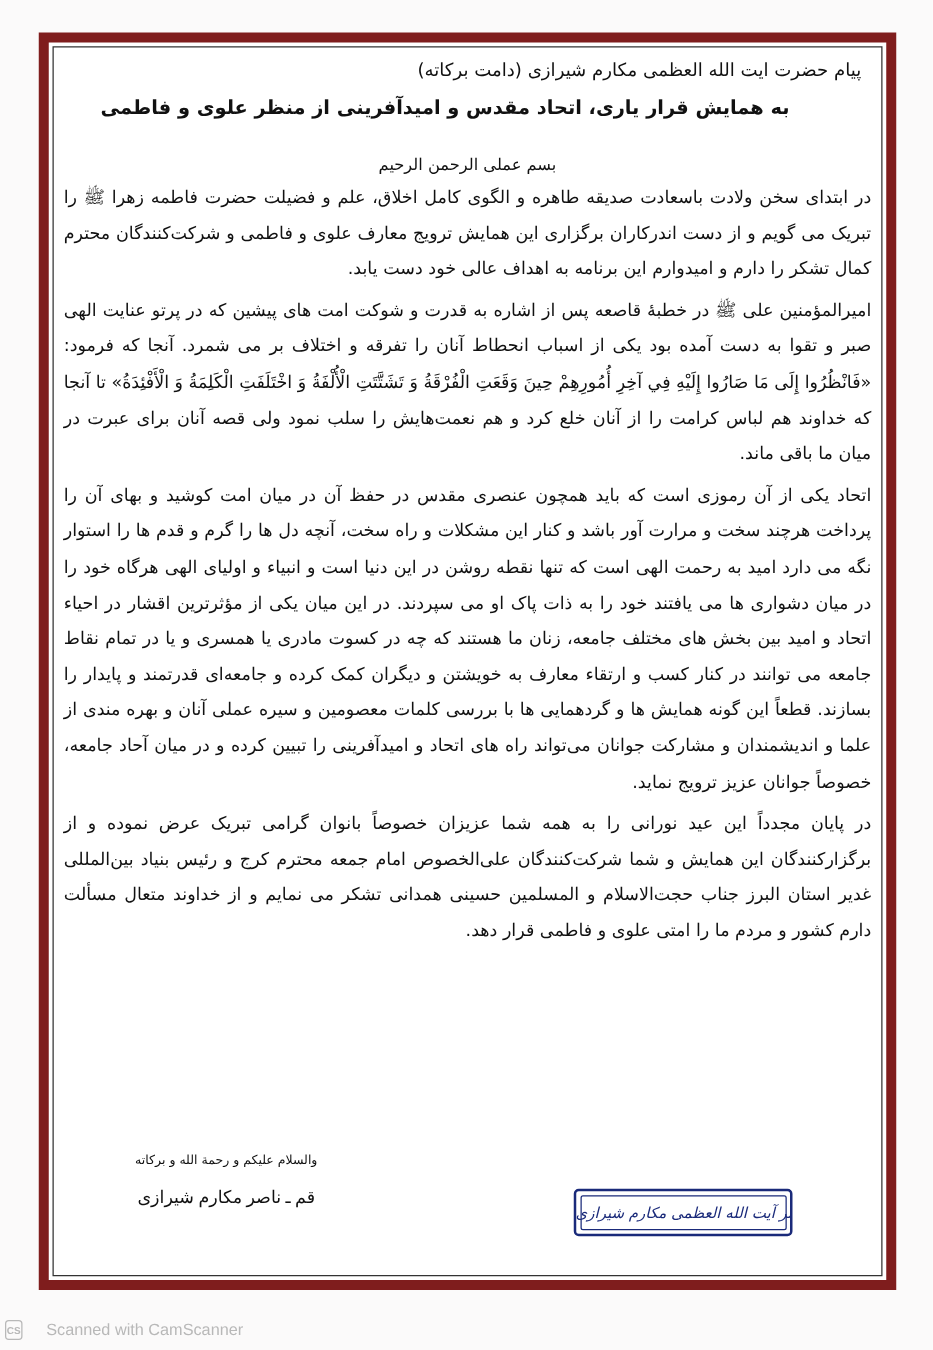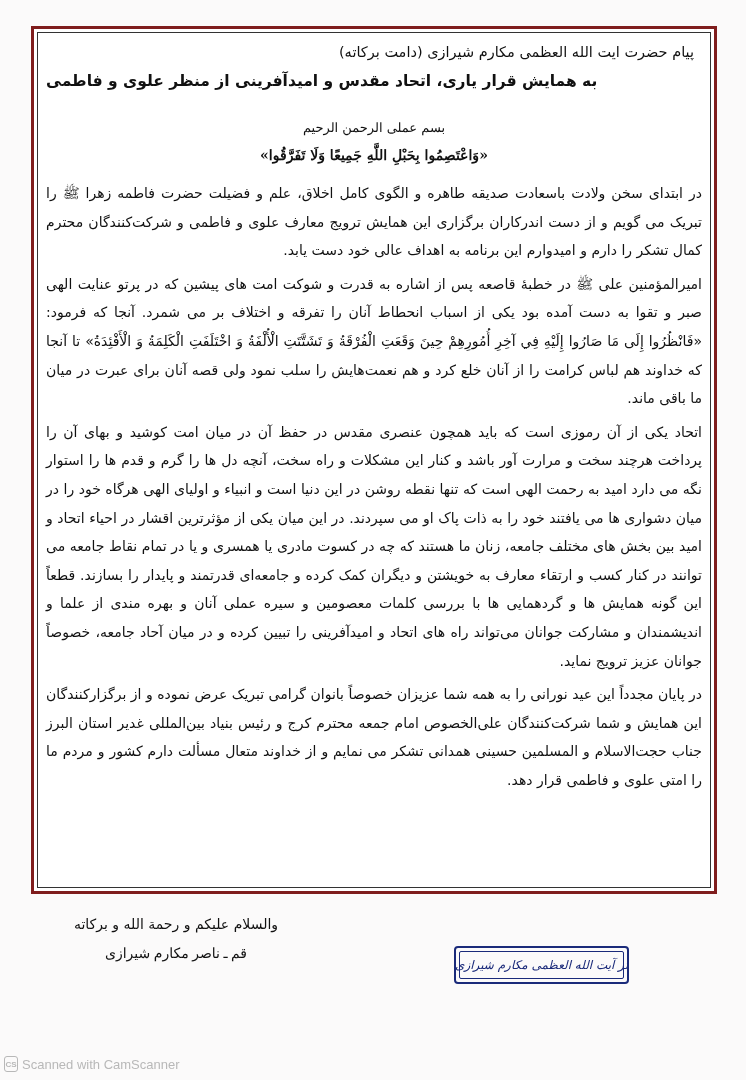--- a/index.html
+++ b/index.html
@@ -13,22 +13,22 @@
       position: relative;
       overflow: hidden;
       font-family: "DejaVu Sans", sans-serif;
       color: #111;
     }
     .frame {
       position: absolute;
       left: 31px;
       top: 26px;
       width: 686px;
-      height: 868px;
-      border: 3px solid #7f1d1d;
+      height: 1006px;
+      border: 8px solid #7f1d1d;
       box-sizing: border-box;
       background: #fff;
     }
     .frame-inner {
       position: absolute;
       left: 3px;
       top: 3px;
       right: 3px;
       bottom: 3px;
       border: 1px solid #333;
@@ -47,21 +47,21 @@
       margin: 0;
       padding-right: 8px;
       text-align: right;
     }
     .title-line {
       font-size: 15.5px;
       font-weight: bold;
       line-height: 28px;
       margin: 2px 0 0 0;
       padding-right: 36px;
-      text-align: left;
+      text-align: center;
     }
     .bismillah {
       font-family: "DejaVu Serif", serif;
       font-size: 13px;
       text-align: center;
       margin: 22px 0 0 0;
       line-height: 22px;
     }
     .verse {
       font-family: "DejaVu Serif", serif;
@@ -80,21 +80,21 @@
     }
     .closing {
       position: absolute;
       left: 12px;
       top: 880px;
       width: 260px;
       direction: rtl;
       text-align: center;
     }
     .closing .salam {
-      font-size: 14px;
+      font-size: 10px;
       line-height: 30px;
       margin: 0;
     }
     .closing .sig {
       font-size: 14px;
       line-height: 30px;
       margin: 0;
       font-family: Liberation Serif, serif;
     }
     .closing .date {
@@ -127,22 +127,22 @@
       position: absolute;
       left: 3px; top: 3px; right: 3px; bottom: 3px;
       border: 1px solid #1a2a7a;
       border-radius: 2px;
     }
     .watermark {
       position: absolute;
       left: 4px;
       top: 1056px;
       display: flex;
-      align-items: flex-end;
-      gap: 4px;
+      align-items: flex-start;
+      gap: 19px;
       color: #b8b8b8;
       font-family: "Liberation Sans", sans-serif;
       font-size: 13px;
     }
     .cs-logo {
       width: 14px;
       height: 16px;
       border: 1.5px solid #b8b8b8;
       border-radius: 3px;
       font-size: 8px;
@@ -157,21 +157,20 @@
 </head>
 <body>
 
 <div class="frame">
   <div class="frame-inner"></div>
 
   <div class="content">
     <p class="header-line">پیام حضرت ایت الله العظمی مکارم شیرازی (دامت برکاته)</p>
     <p class="title-line">به همایش قرار یاری، اتحاد مقدس و امیدآفرینی از منظر علوی و فاطمی</p>
     <p class="bismillah">بسم عملی الرحمن الرحیم</p>
-    <p class="verse">«وَاعْتَصِمُوا بِحَبْلِ اللَّهِ جَمِيعًا وَلَا تَفَرَّقُوا»</p>
 
     <p class="para">در ابتدای سخن ولادت باسعادت صدیقه طاهره و الگوی کامل اخلاق، علم و فضیلت حضرت فاطمه زهرا ﷺ را تبریک می گویم و از دست اندرکاران برگزاری این همایش ترویج معارف علوی و فاطمی و شرکت‌کنندگان محترم کمال تشکر را دارم و امیدوارم این برنامه به اهداف عالی خود دست یابد.</p>
     <p class="para">امیرالمؤمنین علی ﷺ در خطبهٔ قاصعه پس از اشاره به قدرت و شوکت امت های پیشین که در پرتو عنایت الهی صبر و تقوا به دست آمده بود یکی از اسباب انحطاط آنان را تفرقه و اختلاف بر می شمرد. آنجا که فرمود: «فَانْظُرُوا إِلَى مَا صَارُوا إِلَيْهِ فِي آخِرِ أُمُورِهِمْ حِينَ وَقَعَتِ الْفُرْقَةُ وَ تَشَتَّتَتِ الْأُلْفَةُ وَ اخْتَلَفَتِ الْكَلِمَةُ وَ الْأَفْئِدَةُ» تا آنجا که خداوند هم لباس کرامت را از آنان خلع کرد و هم نعمت‌هایش را سلب نمود ولی قصه آنان برای عبرت در میان ما باقی ماند.</p>
     <p class="para">اتحاد یکی از آن رموزی است که باید همچون عنصری مقدس در حفظ آن در میان امت کوشید و بهای آن را پرداخت هرچند سخت و مرارت آور باشد و کنار این مشکلات و راه سخت، آنچه دل ها را گرم و قدم ها را استوار نگه می دارد امید به رحمت الهی است که تنها نقطه روشن در این دنیا است و انبیاء و اولیای الهی هرگاه خود را در میان دشواری ها می یافتند خود را به ذات پاک او می سپردند. در این میان یکی از مؤثرترین اقشار در احیاء اتحاد و امید بین بخش های مختلف جامعه، زنان ما هستند که چه در کسوت مادری یا همسری و یا در تمام نقاط جامعه می توانند در کنار کسب و ارتقاء معارف به خویشتن و دیگران کمک کرده و جامعه‌ای قدرتمند و پایدار را بسازند. قطعاً این گونه همایش ها و گردهمایی ها با بررسی کلمات معصومین و سیره عملی آنان و بهره مندی از علما و اندیشمندان و مشارکت جوانان می‌تواند راه های اتحاد و امیدآفرینی را تبیین کرده و در میان آحاد جامعه، خصوصاً جوانان عزیز ترویج نماید.</p>
     <p class="para">در پایان مجدداً این عید نورانی را به همه شما عزیزان خصوصاً بانوان گرامی تبریک عرض نموده و از برگزارکنندگان این همایش و شما شرکت‌کنندگان علی‌الخصوص امام جمعه محترم کرج و رئیس بنیاد بین‌المللی غدیر استان البرز جناب حجت‌الاسلام و المسلمین حسینی همدانی تشکر می نمایم و از خداوند متعال مسألت دارم کشور و مردم ما را امتی علوی و فاطمی قرار دهد.</p>
   </div>
 
   <div class="closing">
     <p class="salam">والسلام علیکم و رحمة الله و برکاته</p>
     <p class="sig">قم ـ ناصر مکارم شیرازی</p>

